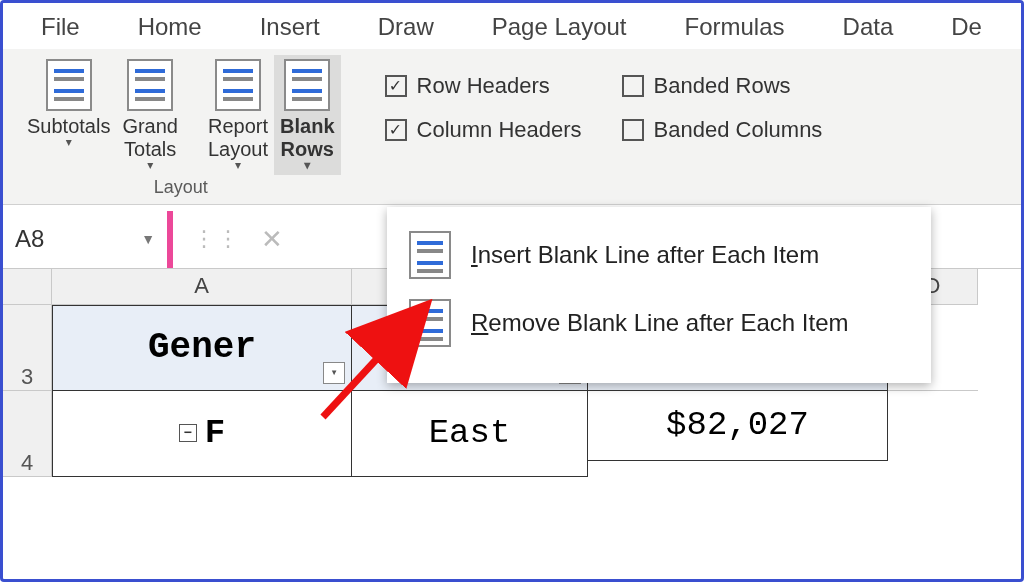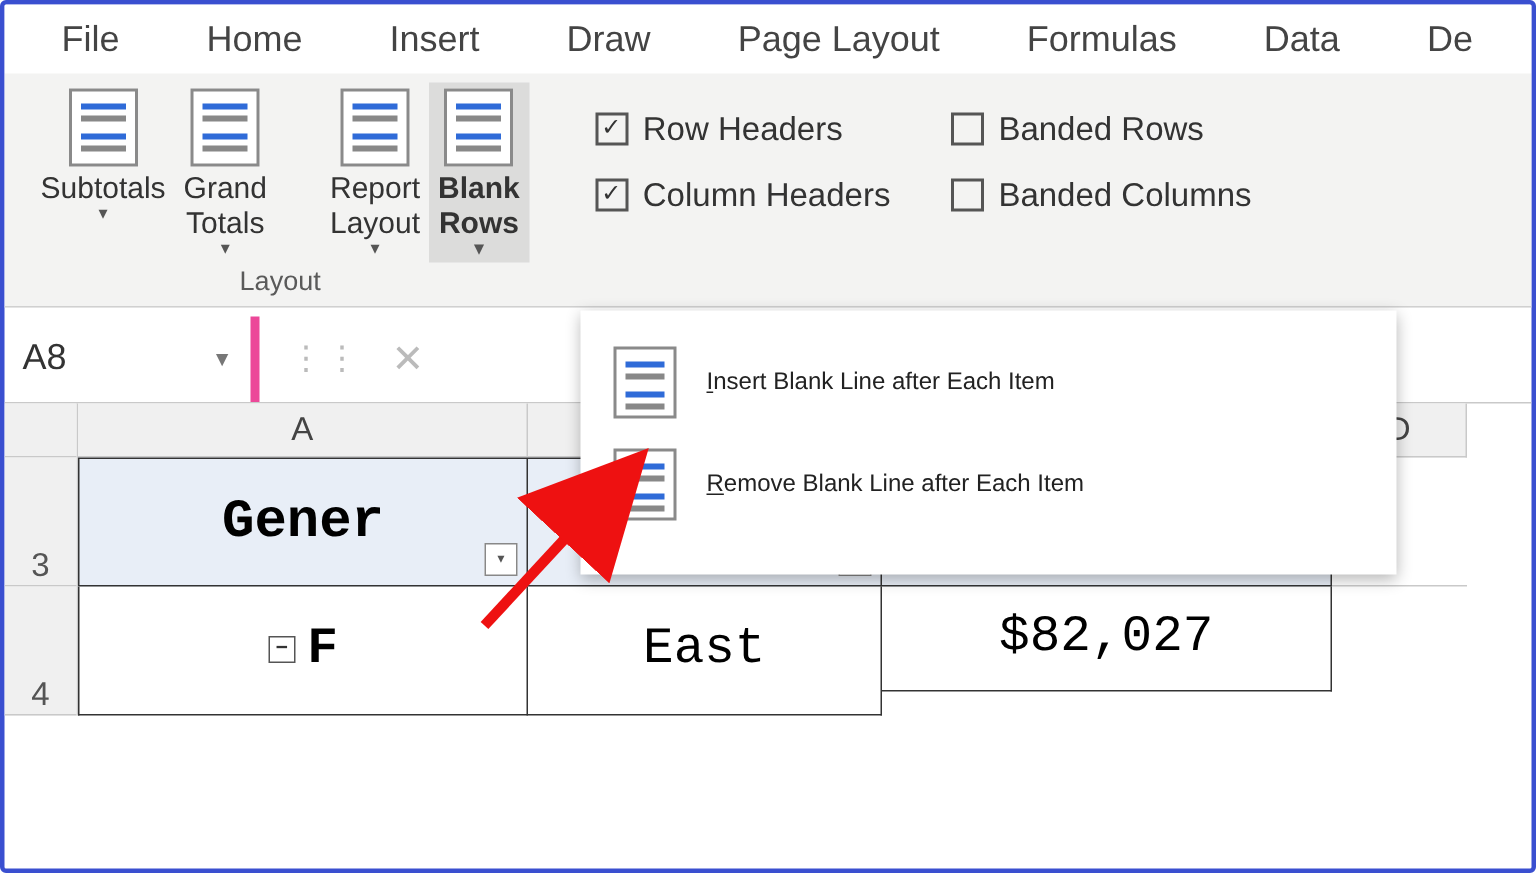--- a/index.html
+++ b/index.html
@@ -104,21 +104,21 @@
     left: 384px;
     width: 544px;
     background: #fff;
     box-shadow: 0 3px 10px rgba(0,0,0,.3);
     padding: 14px 10px 26px 14px;
     z-index: 20;
   }
   .dd-item {
     display: flex; align-items: center; gap: 20px;
     padding: 10px 8px; cursor: pointer;
-    font-size: 16px; color: #222;
+    font-size: 24px; color: #222;
   }
   .dd-item .doc-ico { width:42px; height:48px; margin:0; }
   .dd-item .u { text-decoration: underline; text-underline-offset: 2px; }
 
   
   .fbar {
     display: flex; align-items: center;
     border-bottom: 1px solid #c9c9c9;
     height: 58px;
     margin-top: 6px;
@@ -219,21 +219,21 @@
           <span class="doc-ico"></span>
           <span class="lbl">Subtotals</span>
           <span class="drop">▾</span>
         </div>
         <div class="rbtn">
           <span class="doc-ico"></span>
           <span class="lbl">Grand
 Totals</span>
           <span class="drop">▾</span>
         </div>
-        <div class="rbtn" style="margin-left:30px;">
+        <div class="rbtn" style="margin-left:18px;">
           <span class="doc-ico"></span>
           <span class="lbl">Report
 Layout</span>
           <span class="drop">▾</span>
         </div>
         <div class="rbtn active">
           <span class="doc-ico"></span>
           <span class="lbl">Blank
 Rows</span>
           <span class="drop">▾</span>

